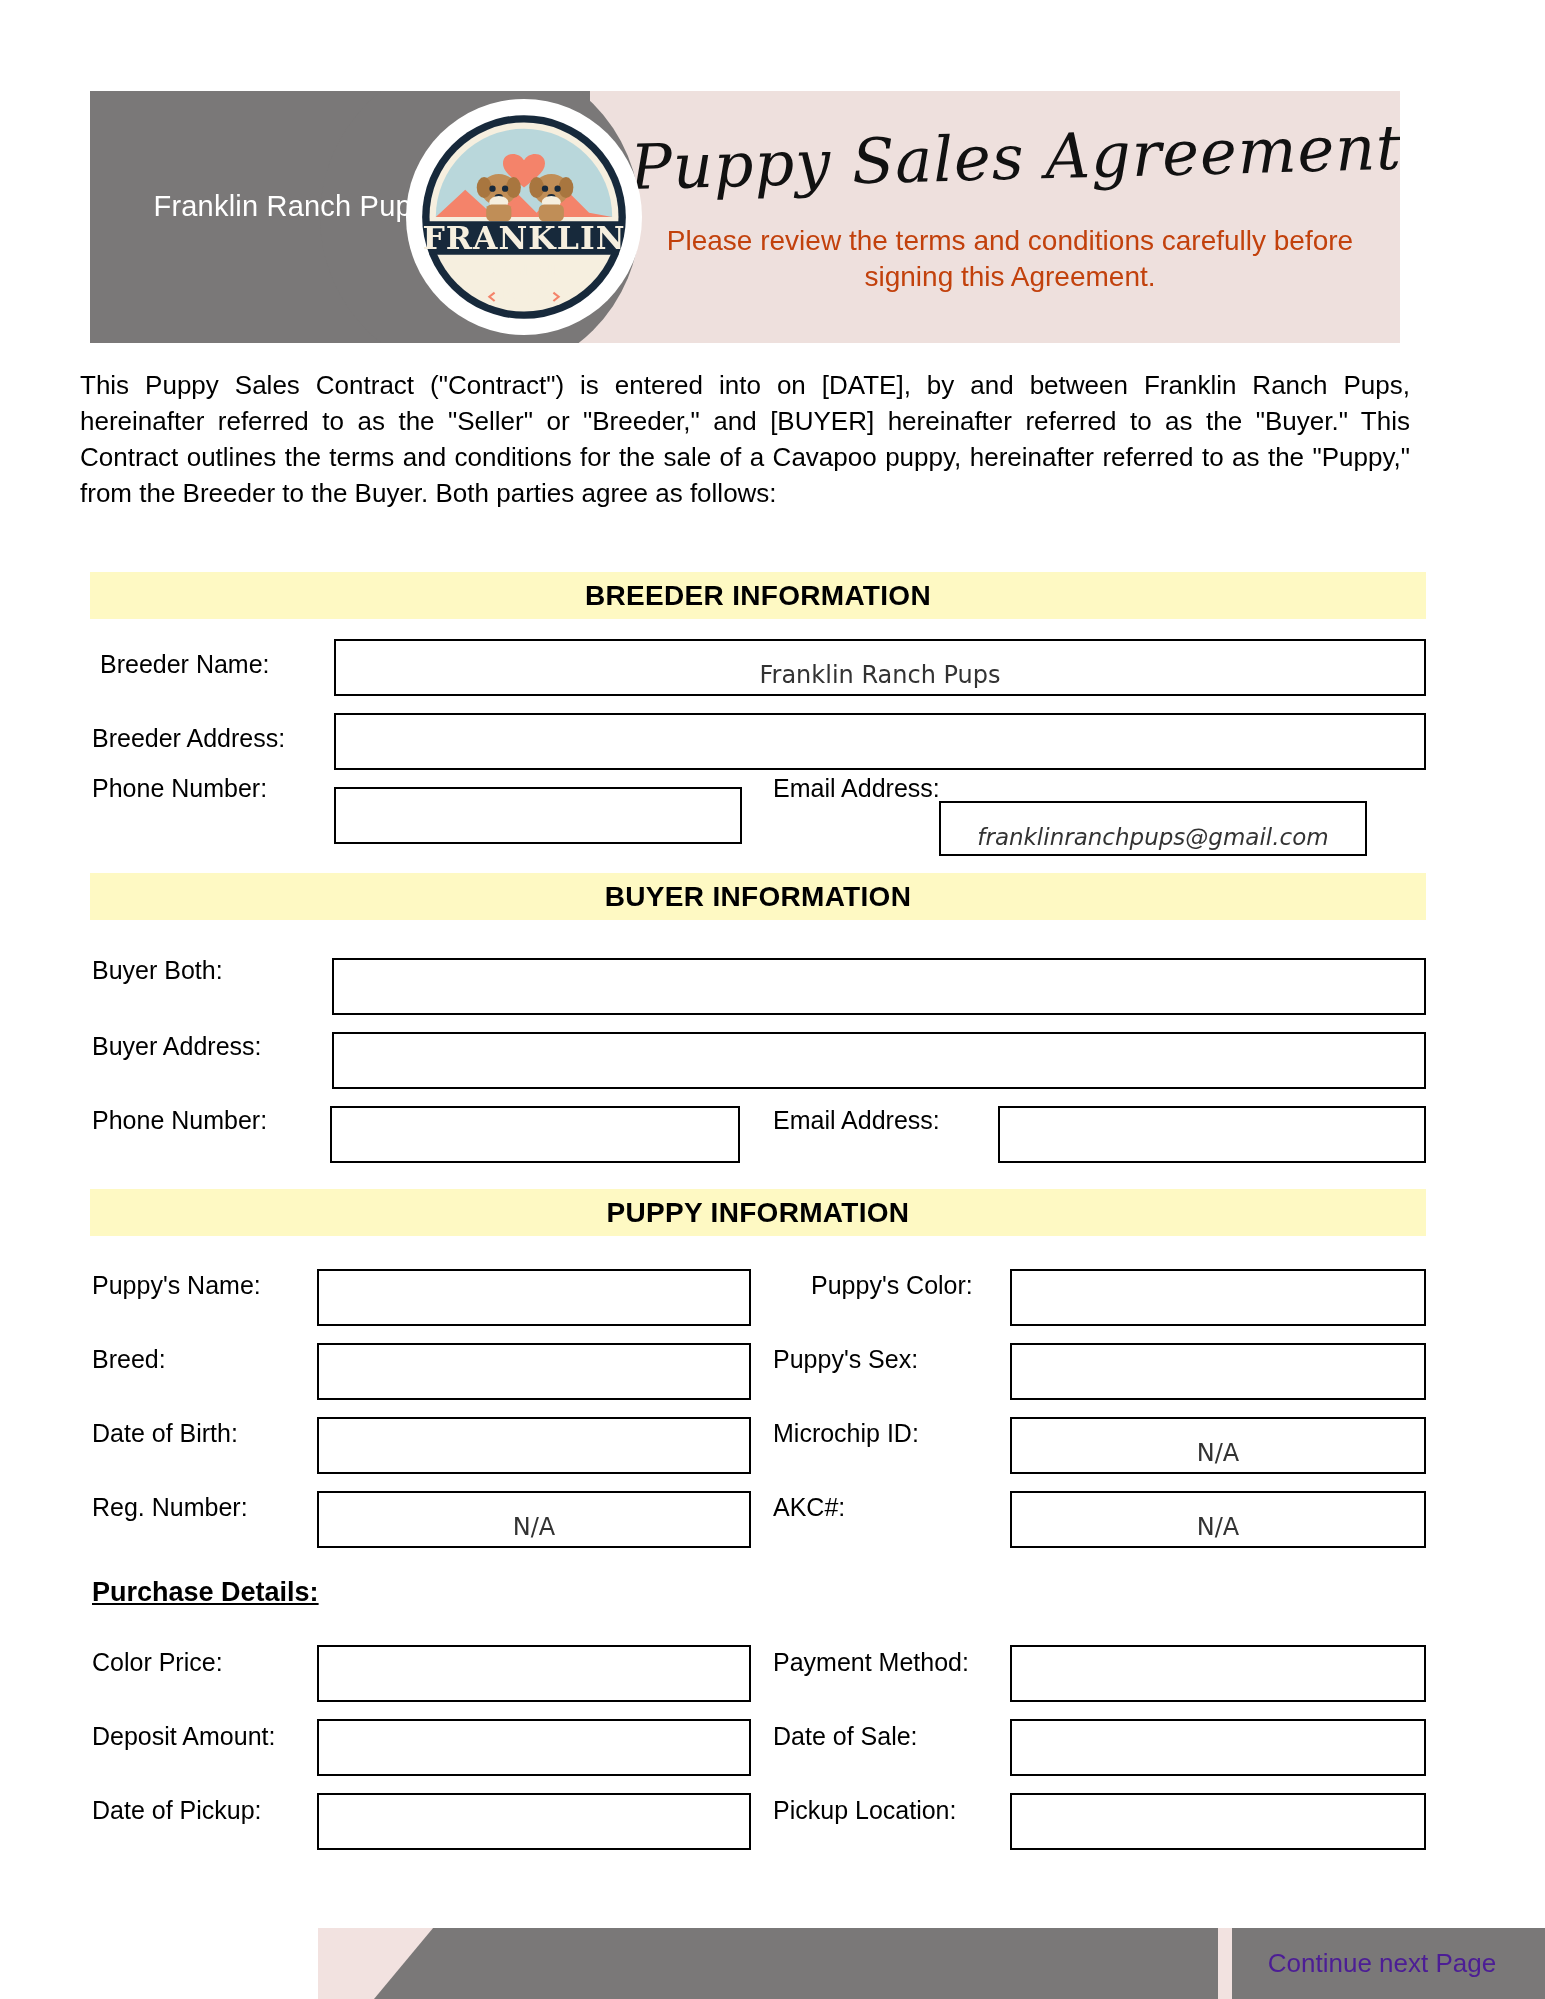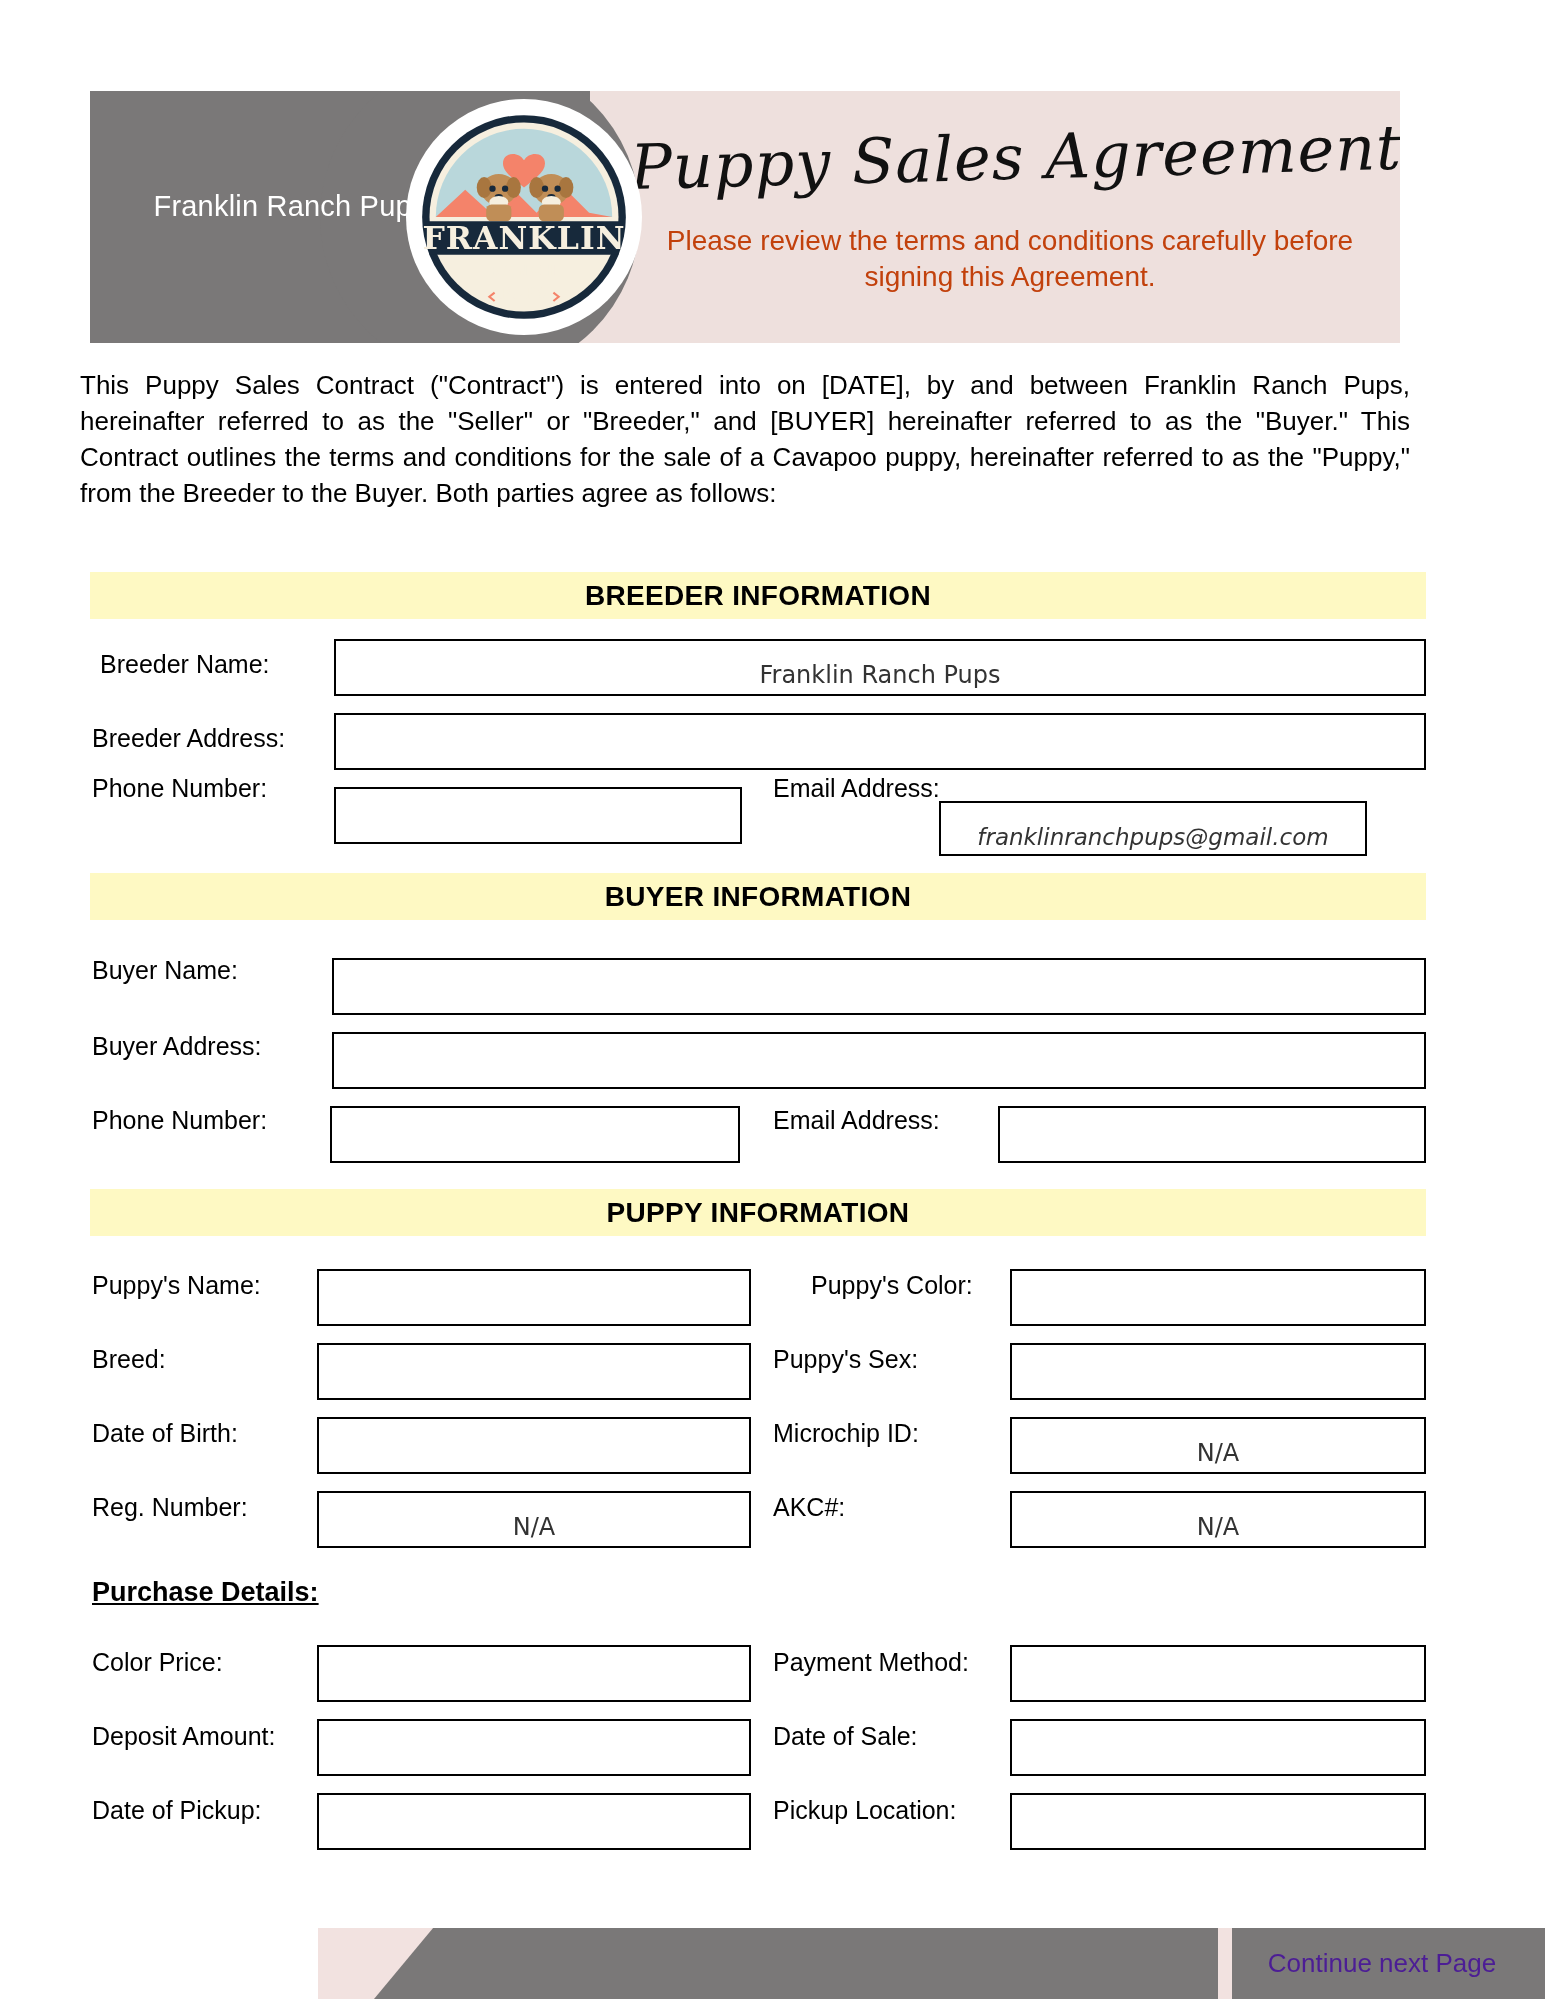--- a/index.html
+++ b/index.html
@@ -282,21 +282,21 @@
   <span class="val"></span>
 </div>
 
 <div class="lbl" style="left:773px; top:774px;">Email Address:</div>
 <div class="box email" style="left:939px; top:801px; width:428px; height:55px;font-style:italic;">
   <span class="val">franklinranchpups@gmail.com</span>
 </div>
 
 <div class="band" style="top:873px;">BUYER INFORMATION</div>
 
-<div class="lbl" style="left:92px; top:956px;">Buyer Name:</div>
+<div class="lbl" style="left:92px; top:956px;">Buyer Both:</div>
 <div class="box" style="left:332px; top:958px; width:1094px; height:57px;">
   <span class="val"></span>
 </div>
 
 <div class="lbl" style="left:92px; top:1032px;">Buyer Address:</div>
 <div class="box" style="left:332px; top:1032px; width:1094px; height:57px;">
   <span class="val"></span>
 </div>
 
 <div class="lbl" style="left:92px; top:1106px;">Phone Number:</div>

